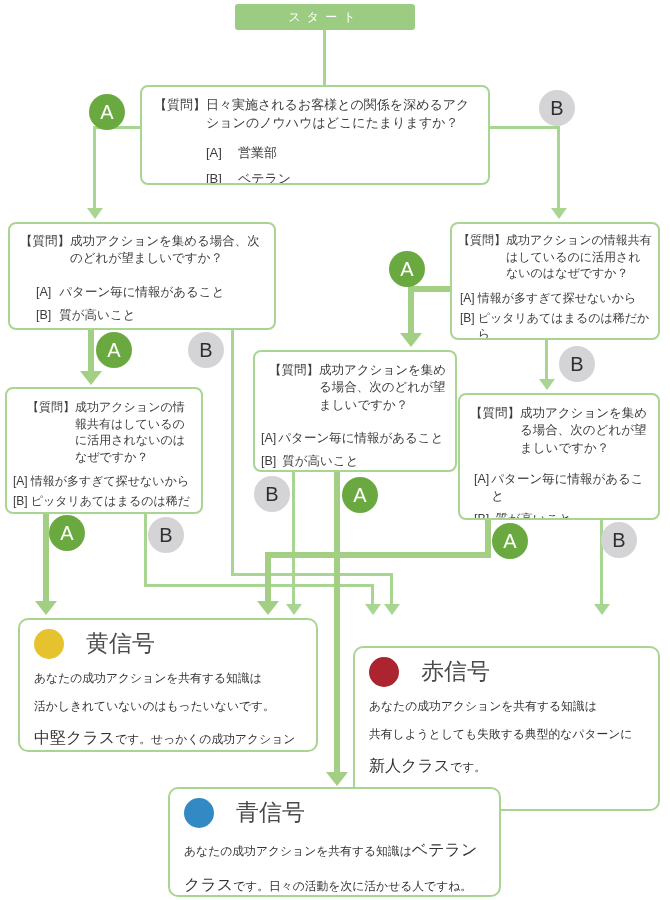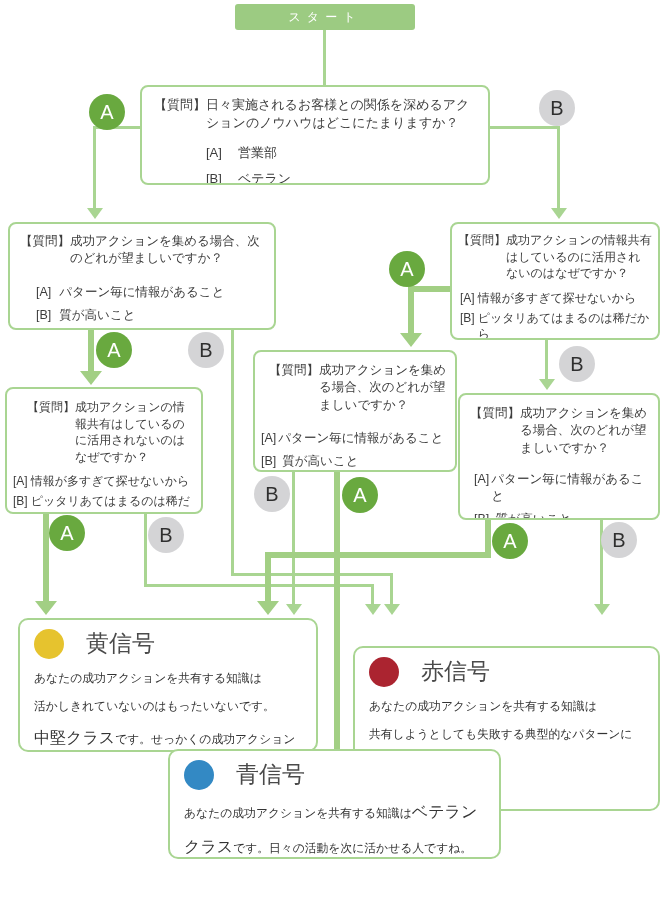--- a/index.html
+++ b/index.html
@@ -223,21 +223,21 @@
       <span class="rcircle" style="background: rgb(171, 36, 48);"></span>
       <span>赤信号</span>
     </div>
     <div class="rbody">
         <div><span>あなたの成功アクションを共有する知識は</span></div>
         <div><span>共有しようとしても失敗する典型的なパターンに</span></div>
         <div><span class="em">新人クラス</span><span>です。</span></div>
       </div>
   </div>
 
-  <div class="rbox" style="left:168px;top:749px;width:333px;height:110px;">
+  <div class="rbox" style="left:168px;top:787px;width:333px;height:110px;">
     <div class="rtitle">
       <span class="rcircle" style="background: rgb(51, 137, 196);"></span>
       <span>青信号</span>
     </div>
     <div class="rbody">
         <div><span>あなたの成功アクションを共有する知識は</span><span class="em">ベテラン</span></div>
         <div><span class="em">クラス</span><span>です。日々の活動を次に活かせる人ですね。</span></div>
         <div><span>コラムにシンプルかつ効率的にできるヒントがあります</span></div>
       </div>
   </div>

